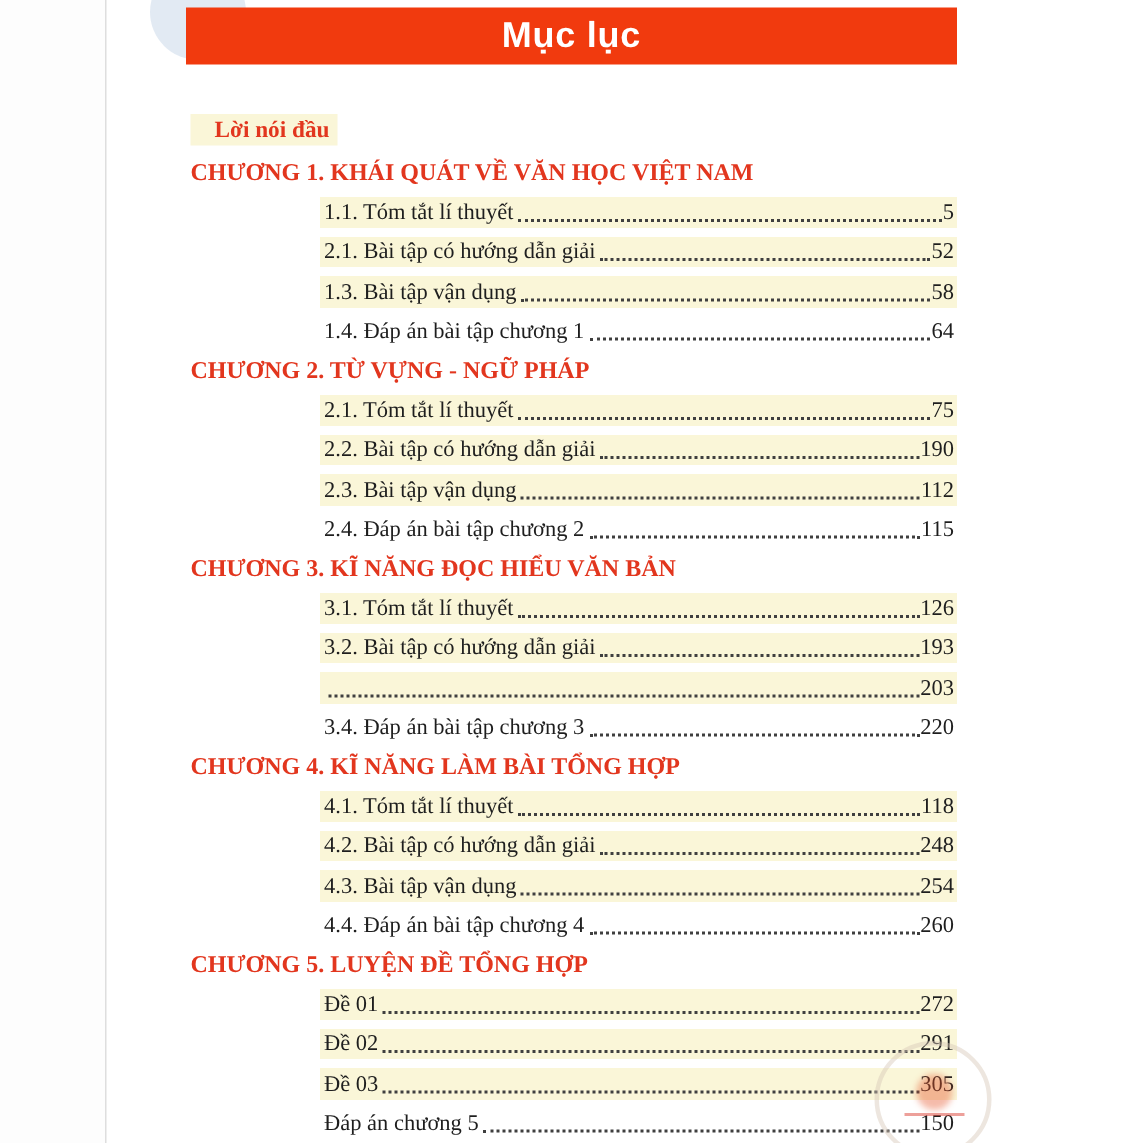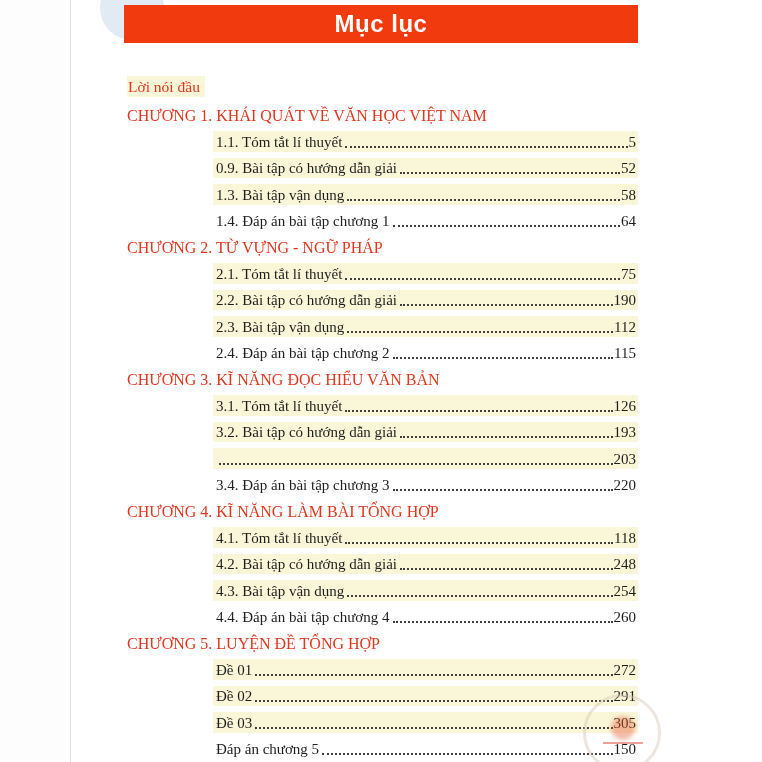--- a/index.html
+++ b/index.html
@@ -19,26 +19,26 @@
     background:var(--edge-line);}
   .left-strip{position:absolute;left:0;top:0;width:70px;height:762px;background:#FDFDFD;}
   
   .wm-top{position:absolute;left:100px;top:-24px;width:64px;height:64px;border-radius:50%;
     background:rgba(203,217,234,0.55);z-index:1;}
   .banner{position:absolute;left:124px;top:5px;width:514px;height:38px;
     background:var(--banner-bg);display:flex;align-items:center;justify-content:center;z-index:2;}
   .banner-title{color:var(--banner-text);font-family:"Liberation Sans","DejaVu Sans",sans-serif;
     font-weight:bold;font-size:24px;letter-spacing:0.5px;}
   .preface{position:absolute;left:127px;top:74px;height:26px;line-height:26px;z-index:2;}
-  .preface span{color:var(--accent-red);font-weight:normal;font-size:15.5px;
-    background:var(--highlight);padding:2px 5px 2px 1px;}
+  .preface span{color:var(--accent-red);font-weight:bold;font-size:15.5px;
+    background:var(--highlight);padding:2px 5px 2px 16px;}
   .chapters{position:absolute;left:127px;top:103px;width:511px;z-index:2;}
   .chapter{height:132px;}
   .chapter-title{height:26.4px;line-height:26.4px;color:var(--accent-red);
-    font-weight:normal;font-size:16px;white-space:nowrap;}
+    font-weight:bold;font-size:16px;white-space:nowrap;}
   .item-row{height:26.4px;margin-left:86px;display:flex;align-items:flex-end;
     border-top:2px solid transparent;border-bottom:4px solid transparent;
     background-clip:padding-box;padding:0 2px 0 3px;text-align:right;}
   .item-row.hl{background-color:var(--highlight);background-clip:padding-box;}
   .item-label{font-size:15px;color:var(--text);white-space:nowrap;line-height:19px;}
   .leader{flex:1;min-width:8px;border-bottom:2px dotted #3F3F3F;margin:0 1px 4px 3px;}
   .item-page{font-size:15px;color:var(--text);white-space:nowrap;line-height:19px;}
   
   .wm-stamp{position:absolute;left:583px;top:694px;width:78px;height:78px;z-index:3;
     pointer-events:none;}
@@ -67,21 +67,21 @@
 
   <div class="chapters" id="chapters">
       <div class="chapter">
         <div class="chapter-title">CHƯƠNG 1. KHÁI QUÁT VỀ VĂN HỌC VIỆT NAM</div>
         <div class="item-row hl">
           <span class="item-label">1.1. Tóm tắt lí thuyết</span>
           <span class="leader"></span>
           <span class="item-page">5</span>
         </div>
         <div class="item-row hl">
-          <span class="item-label">0.9. Bài tập có hướng dẫn giải</span>
+          <span class="item-label">2.1. Bài tập có hướng dẫn giải</span>
           <span class="leader"></span>
           <span class="item-page">52</span>
         </div>
         <div class="item-row hl">
           <span class="item-label">1.3. Bài tập vận dụng</span>
           <span class="leader"></span>
           <span class="item-page">58</span>
         </div>
         <div class="item-row">
           <span class="item-label">1.4. Đáp án bài tập chương 1</span>

